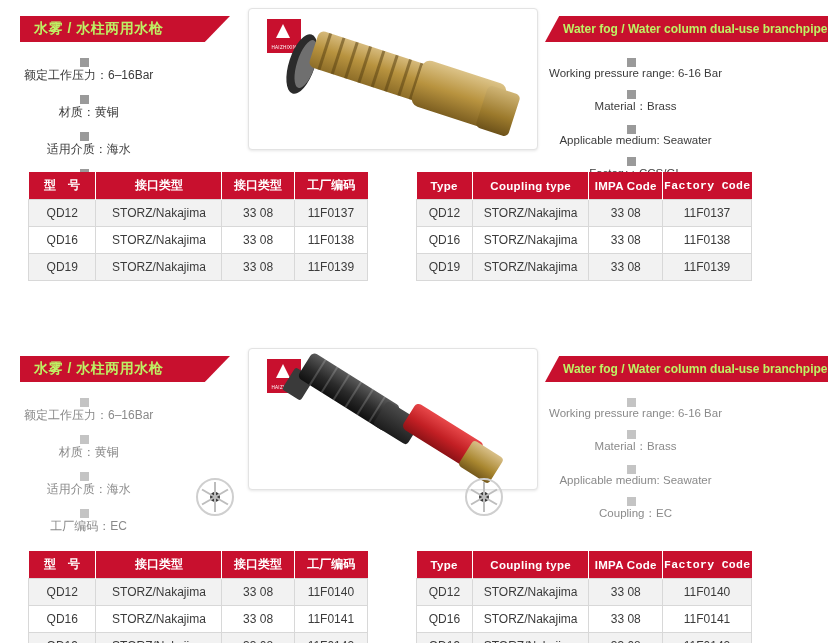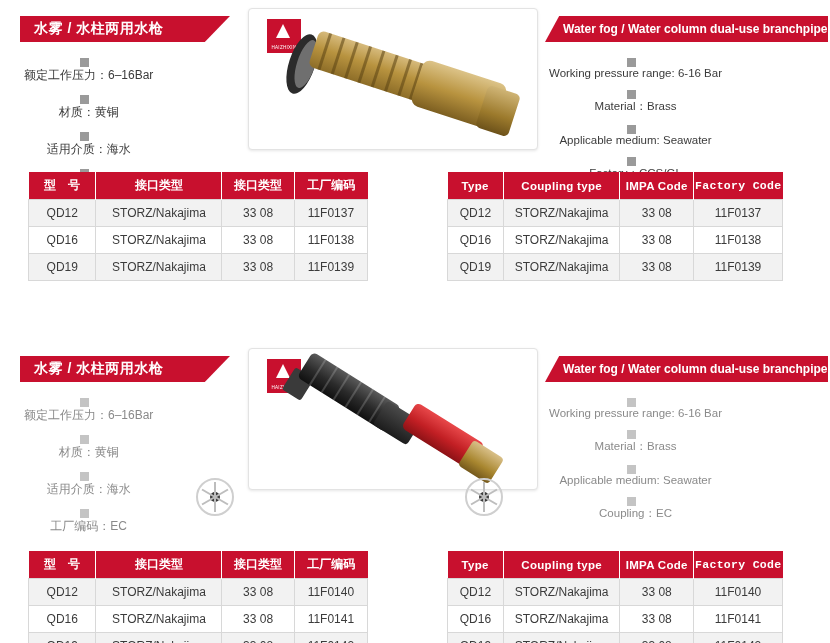--- a/index.html
+++ b/index.html
@@ -24,21 +24,21 @@
   .block-1 { top: 0; }
   .block-2 { top: 340px; }
 
   
   .ribbon {
     position: absolute;
     height: 26px;
     background: #c8102e;
     display: flex;
     align-items: center;
-    color: #ffffff;
+    color: #bef264;
     font-weight: bold;
   }
   .ribbon.left {
     left: 20px;
     top: 16px;
     width: 196px;
     padding-left: 14px;
     font-size: 14px;
     letter-spacing: 0.5px;
     clip-path: polygon(0 0, 100% 0, 88% 100%, 0 100%);
@@ -290,21 +290,21 @@
   .wheel-left { left: 196px; top: 478px; }
   .wheel-right { left: 465px; top: 478px; }
 
   
   table {
     position: absolute;
     border-collapse: collapse;
     font-size: 12px;
   }
   table.cn { left: 28px; top: 172px; width: 340px; }
-  table.en { left: 447px; top: 172px; width: 336px; }
+  table.en { left: 416px; top: 172px; width: 336px; }
 
   .block-2 table.cn { top: 211px; }
   .block-2 table.en { top: 211px; }
 
   thead th {
     background: #c8102e;
     color: #ffffff;
     font-weight: bold;
     height: 25px;
     text-align: center;

